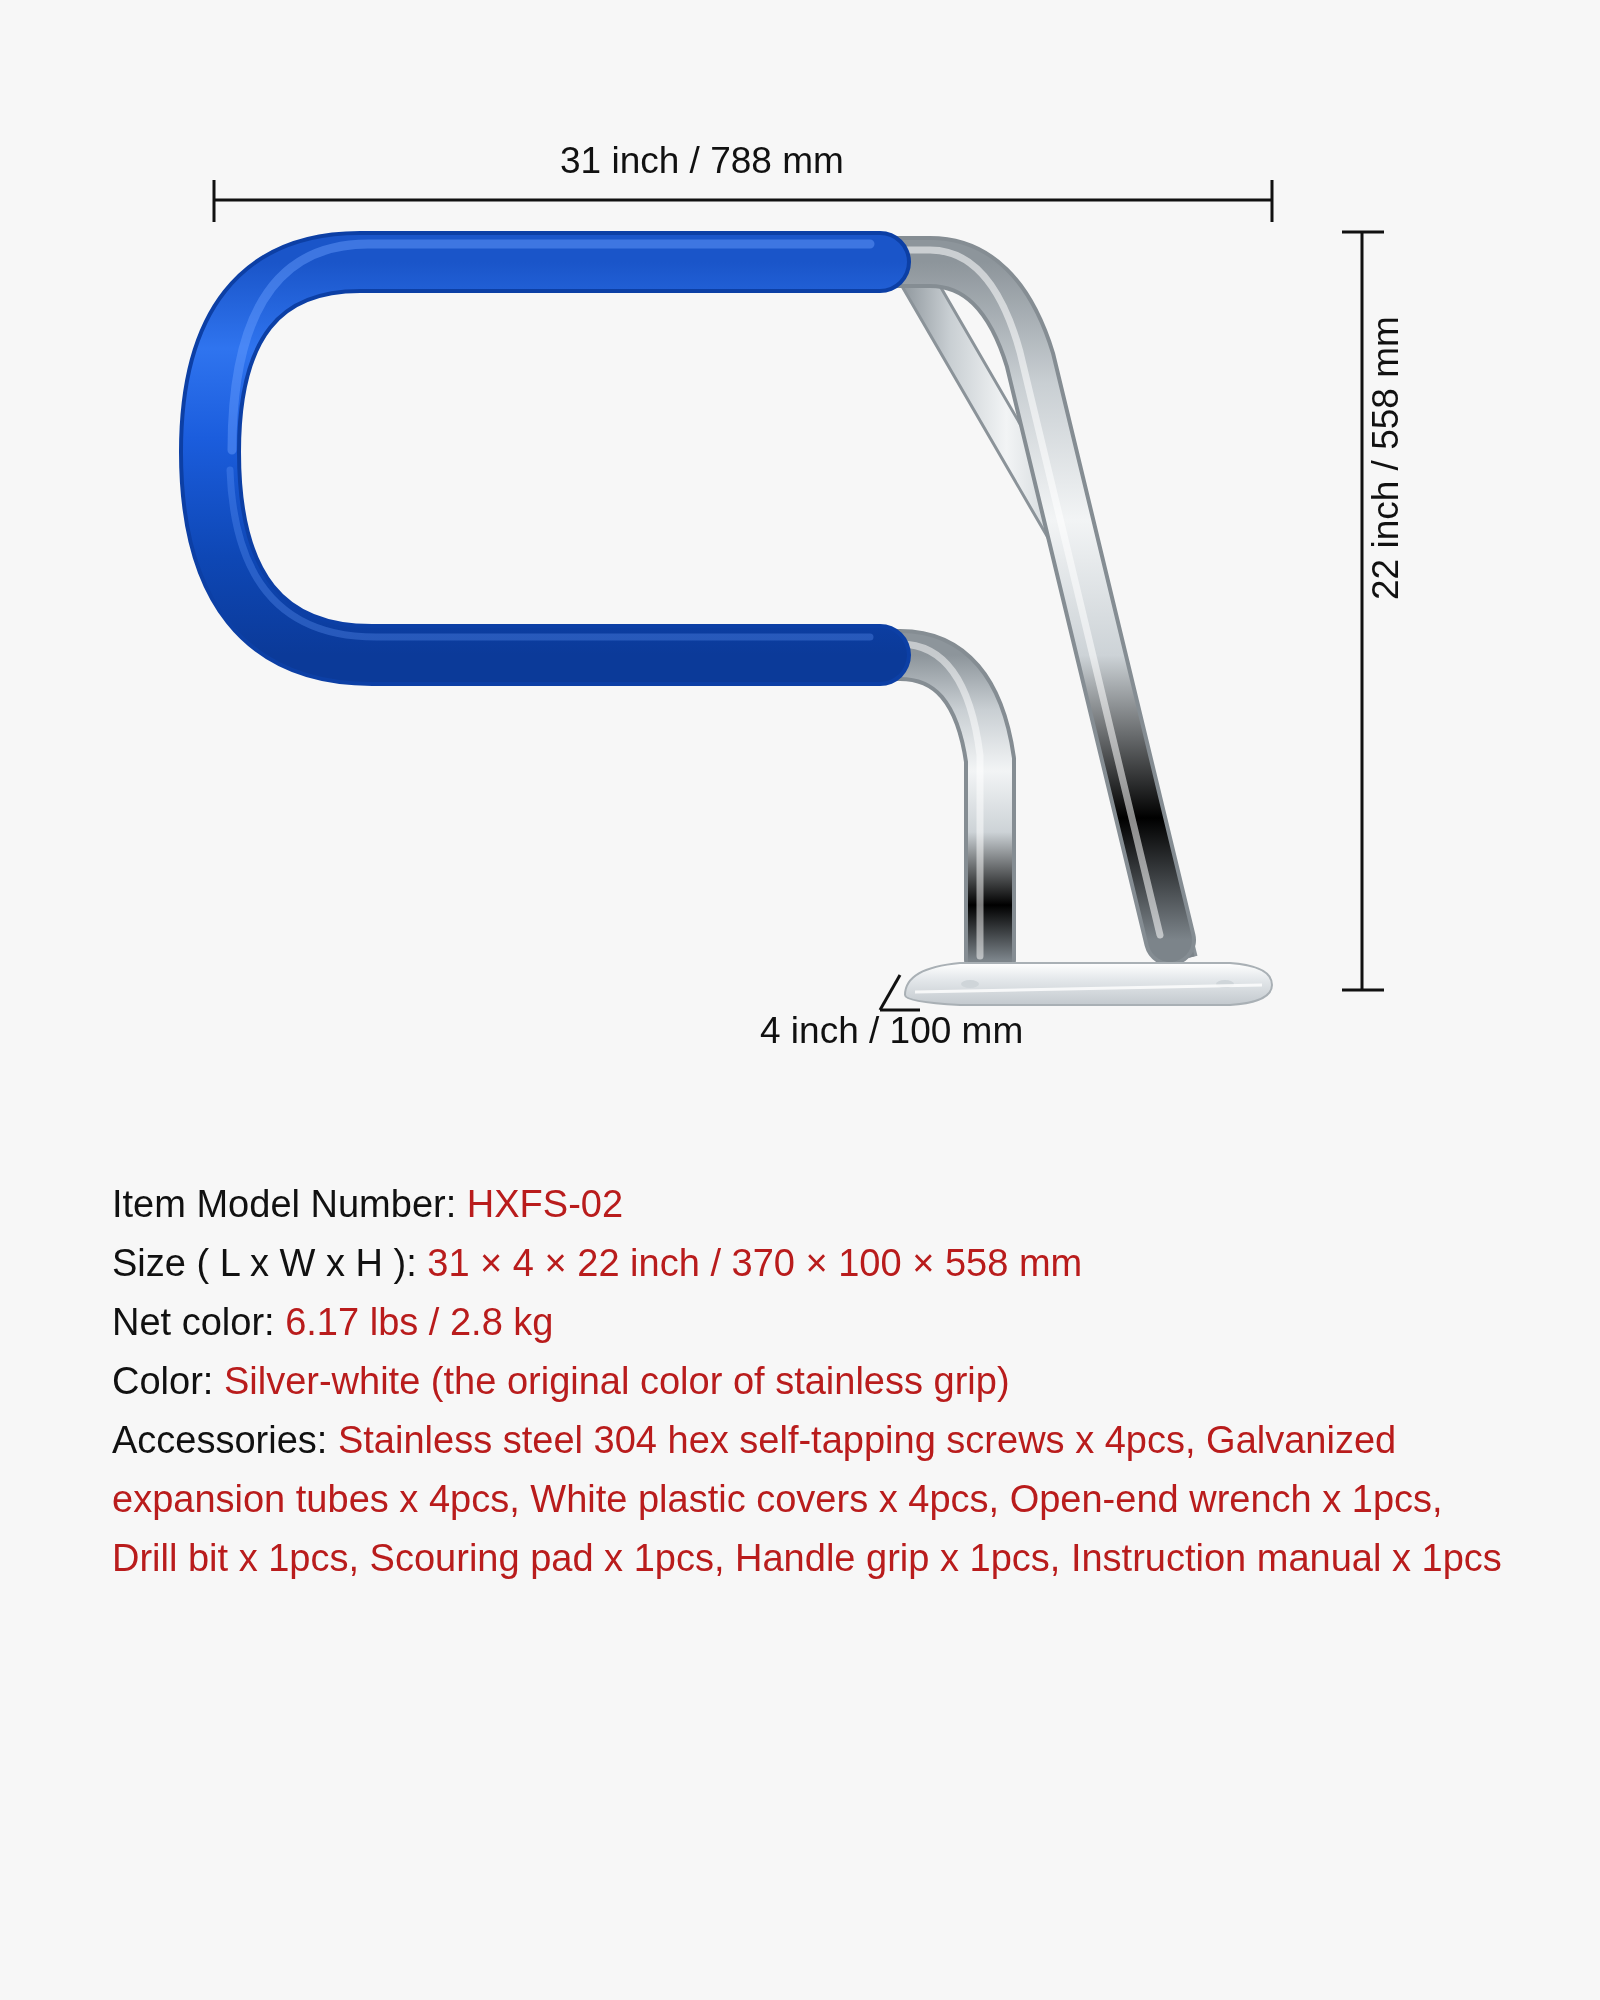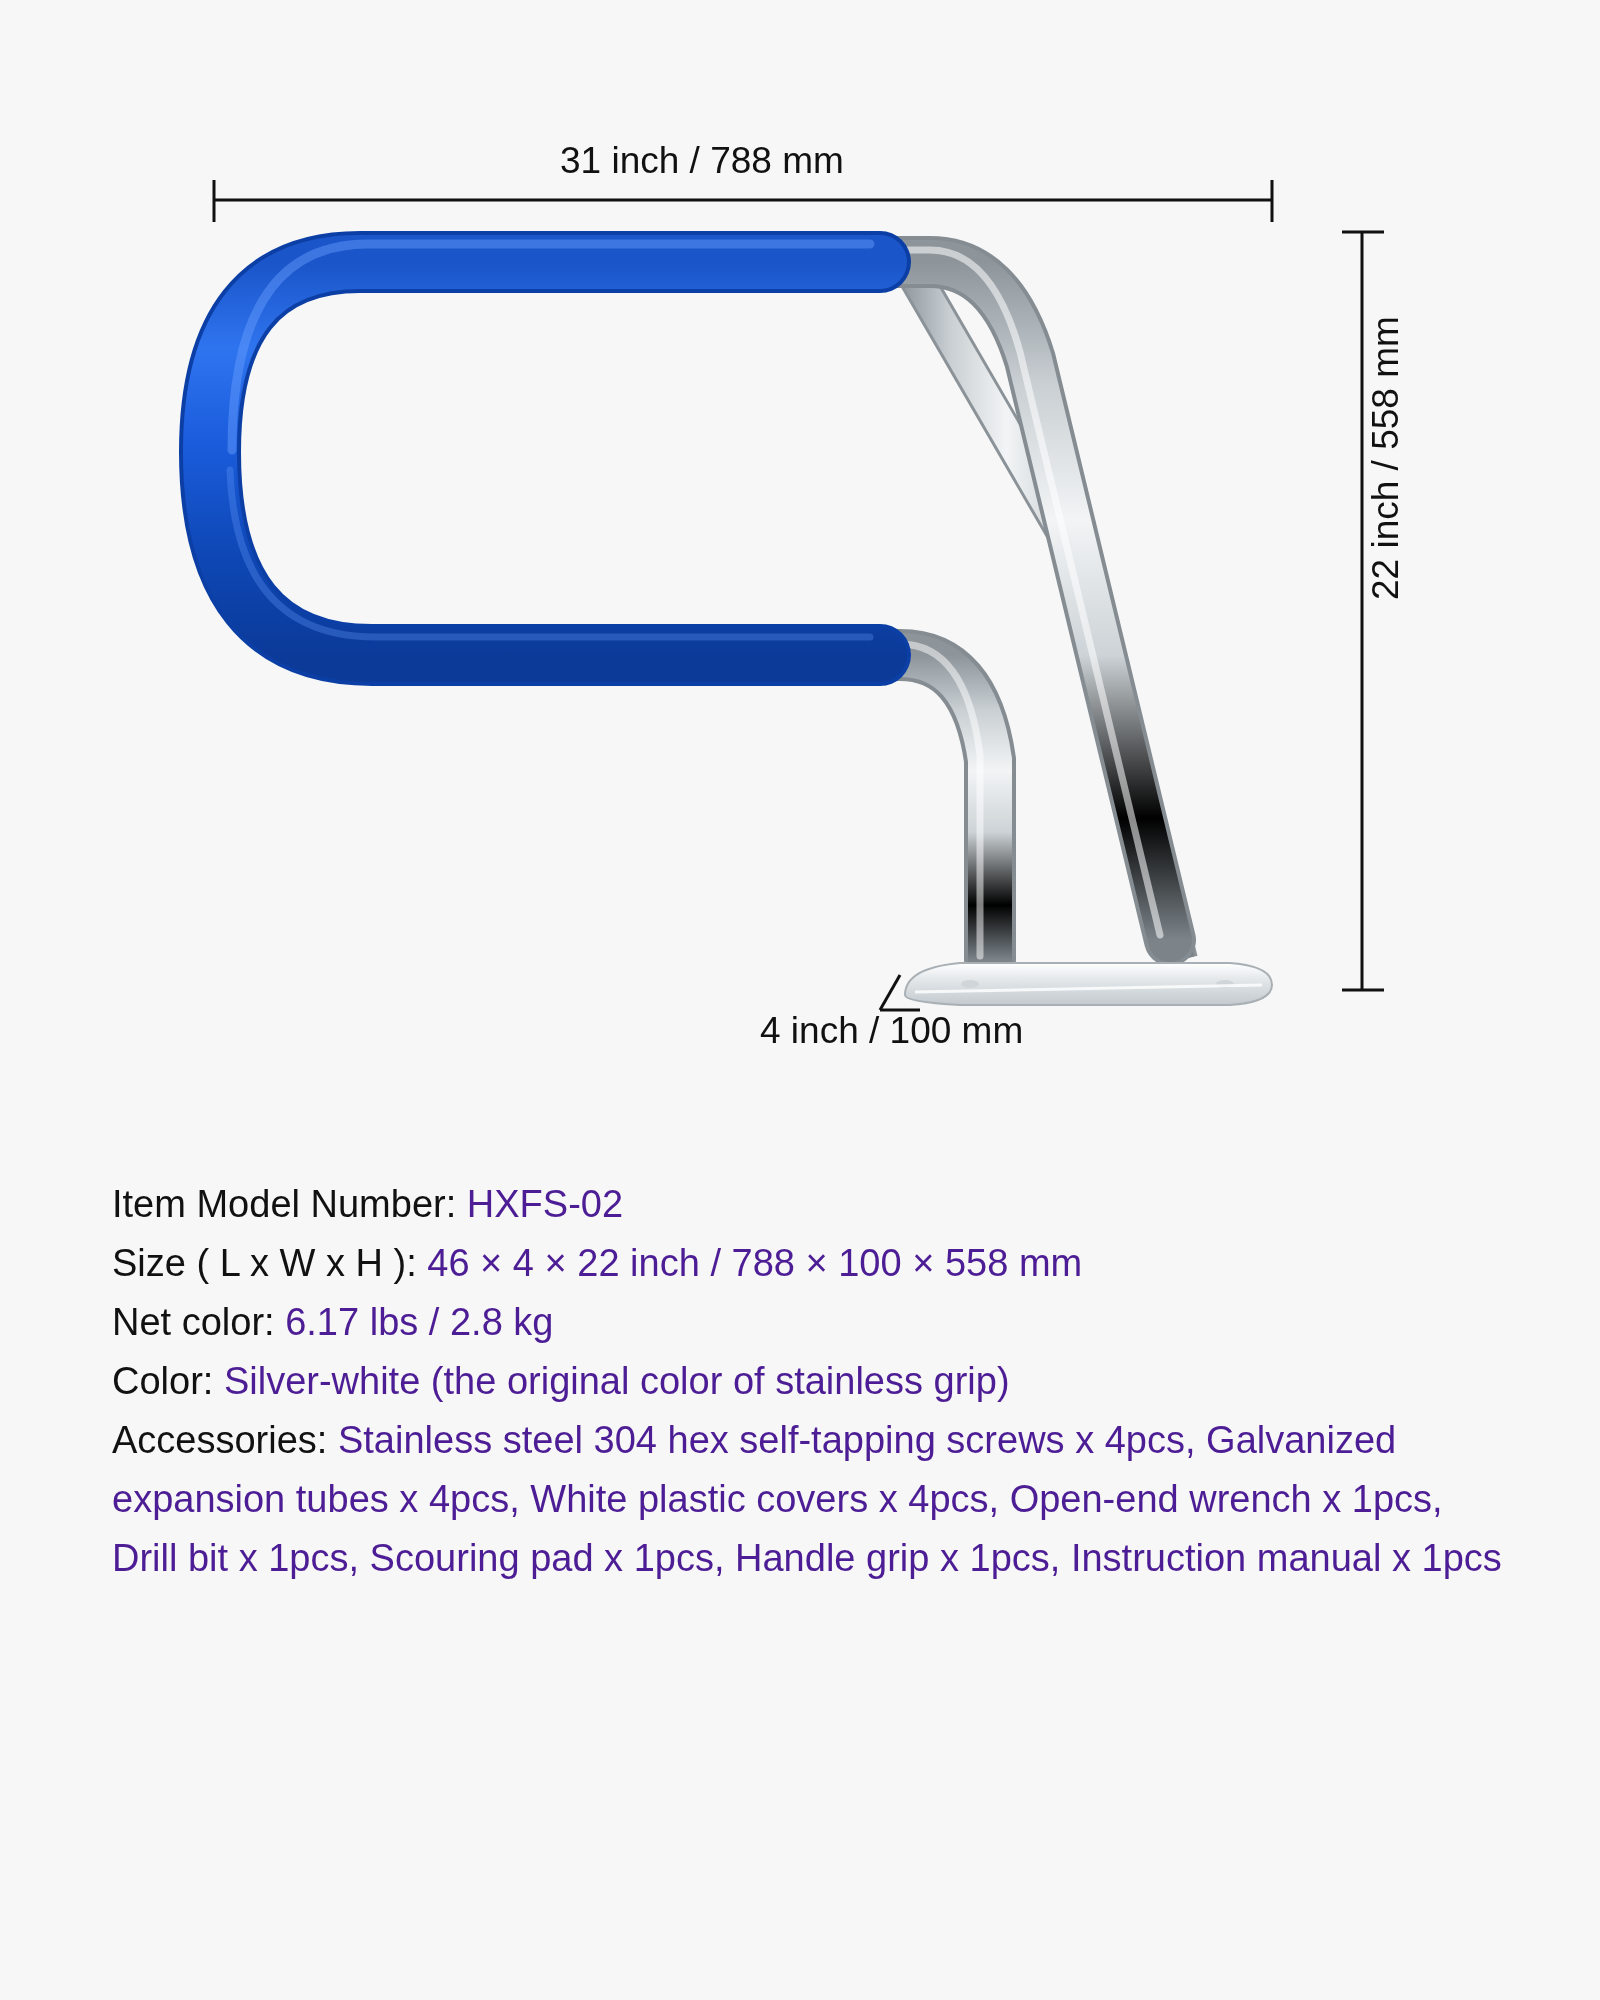--- a/index.html
+++ b/index.html
@@ -59,21 +59,21 @@
     width: 1400px;
   }
   .spec-line {
     font-size: 38px;
     line-height: 59px;
     color: #111;
     font-weight: 400;
     white-space: nowrap;
   }
   .spec-value {
-    color: #4c1d95;
+    color: #b91c1c;
     margin-top: 42px;
   }
   .spec-wrap {
     white-space: normal;
   }
 </style>
 </head>
 <body>
 
 <div id="diagram">
@@ -167,21 +167,21 @@
   <div class="dim-label" id="dim-bottom-label">4 inch / 100 mm</div>
 </div>
 
 <div id="specs">
 
   <div class="spec-line">
     <span>Item Model Number: </span><span class="spec-value">HXFS-02</span>
   </div>
 
   <div class="spec-line">
-    <span>Size ( L x W x H ): </span><span class="spec-value">46 × 4 × 22 inch / 788 × 100 × 558 mm</span>
+    <span>Size ( L x W x H ): </span><span class="spec-value">31 × 4 × 22 inch / 370 × 100 × 558 mm</span>
   </div>
 
   <div class="spec-line">
     <span>Net color: </span><span class="spec-value">6.17 lbs / 2.8 kg</span>
   </div>
 
 
 
   <div class="spec-line">
     <span>Color: </span><span class="spec-value">Silver-white (the original color of stainless grip)</span>

